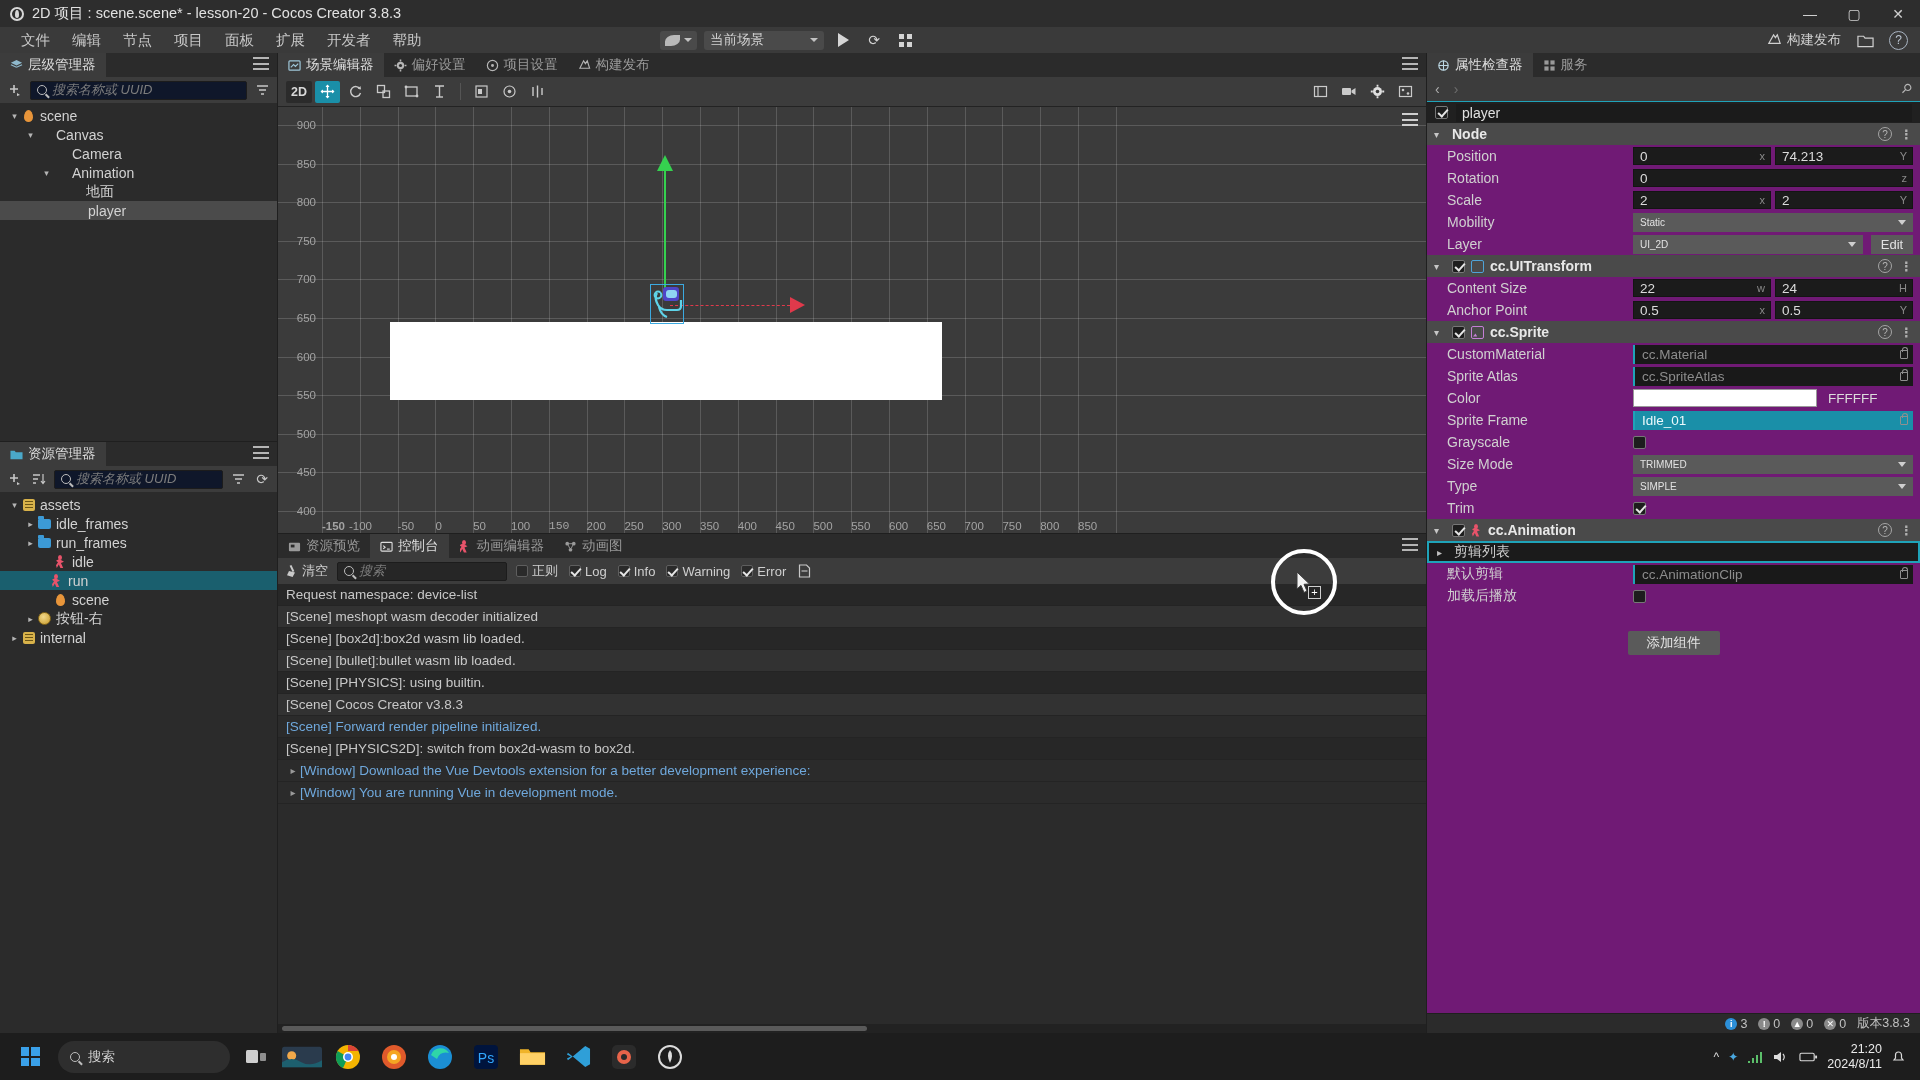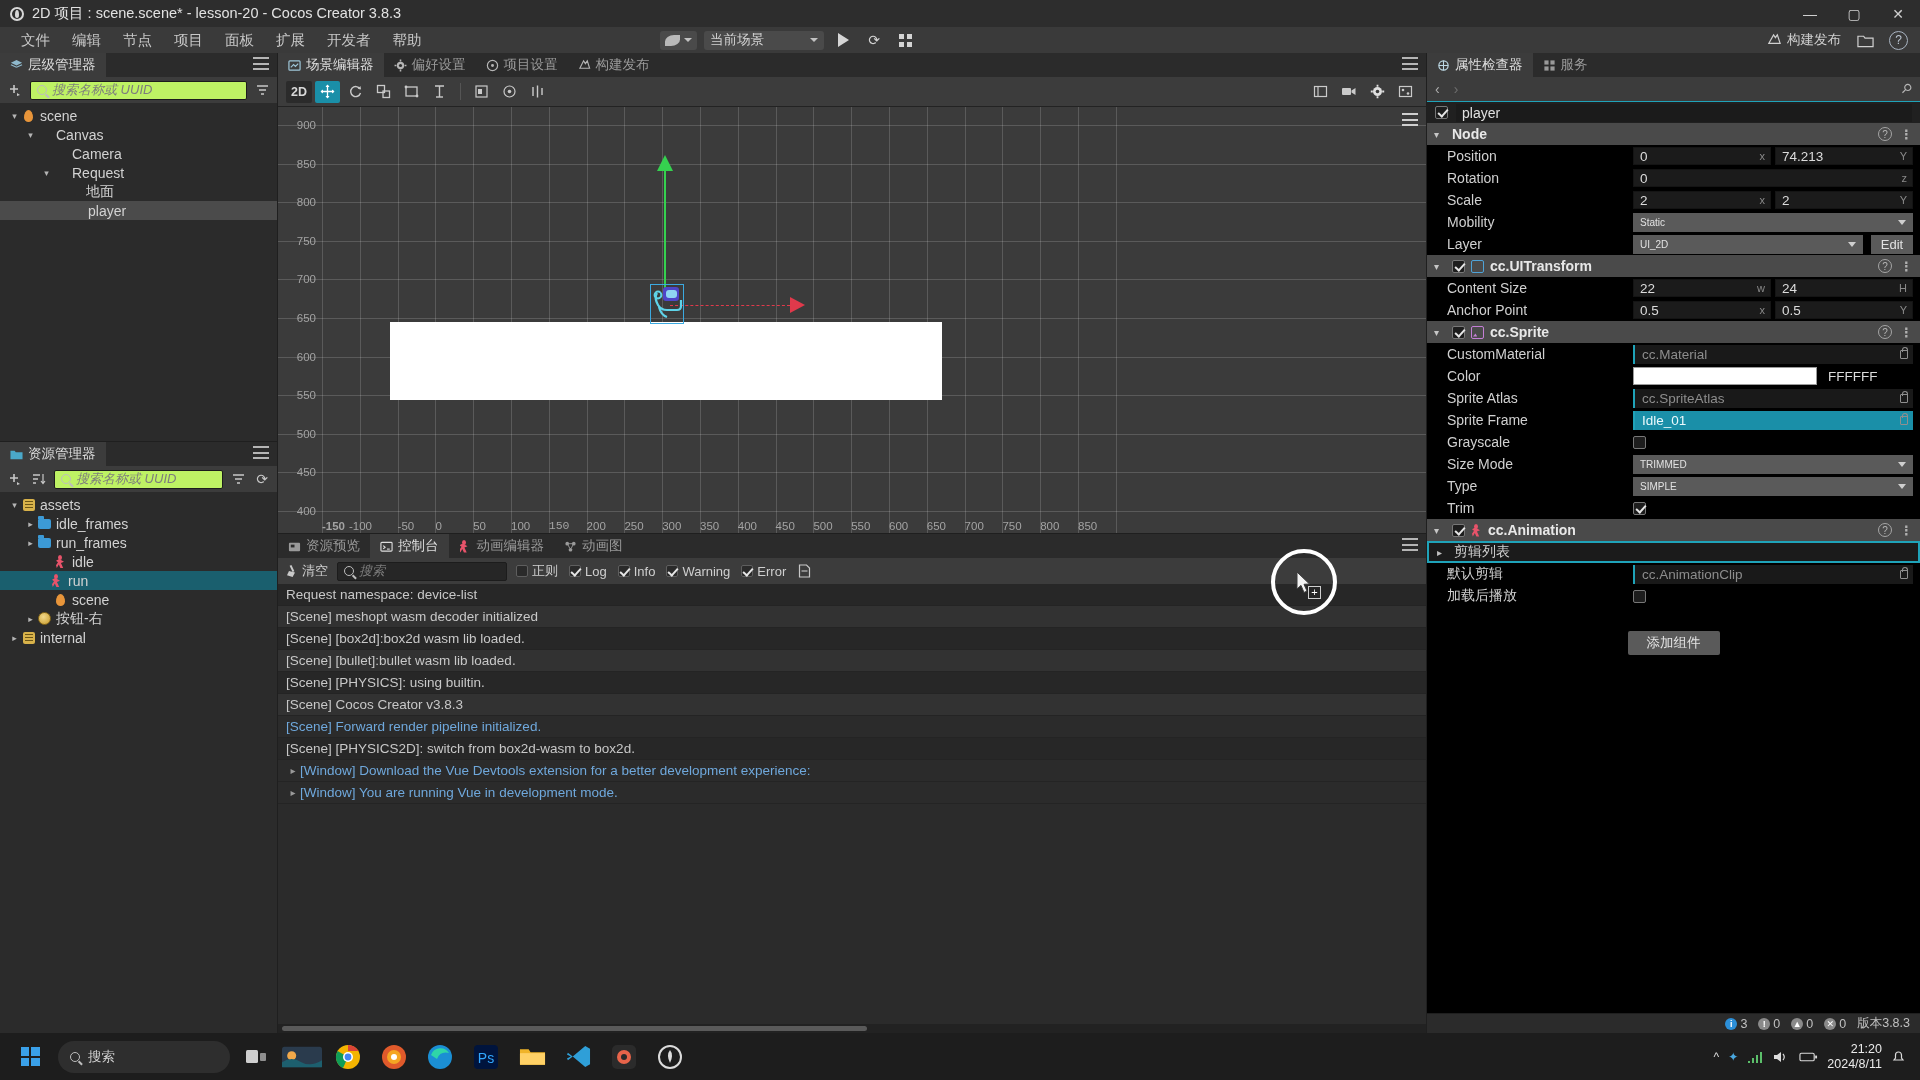--- a/index.html
+++ b/index.html
@@ -46,21 +46,21 @@
   .tab-ic { width:13px; height:13px; display:inline-block; }
 
   
   .left { width:278px; flex:0 0 278px; display:flex; flex-direction:column; background:#2b2b2b; }
   .hier { height:388px; flex:0 0 388px; display:flex; flex-direction:column; border-right:1px solid #1f1f1f; }
   .panel-head { position:relative; }
   .hamburger { position:absolute; right:8px; top:4px; width:16px; height:13px; display:flex; flex-direction:column; justify-content:space-between; }
   .hamburger i { display:block; height:2px; background:#b5b5b5; }
   .searchrow { height:26px; background:#3c3c3c; display:flex; align-items:center; padding:0 6px; gap:6px; }
   .sq-btn { width:18px; height:18px; display:flex; align-items:center; justify-content:center; color:#c8c8c8; font-size:14px; }
-  .search-input { flex:1; height:19px; background:#bef264; border:1px solid #1c1c1c; border-radius:2px; display:flex; align-items:center; padding:0 6px; gap:5px; }
+  .search-input { flex:1; height:19px; background:#0f172a; border:1px solid #1c1c1c; border-radius:2px; display:flex; align-items:center; padding:0 6px; gap:5px; }
   .mag { width:10px; height:10px; border:1.6px solid #bdbdbd; border-radius:50%; position:relative; flex:0 0 10px; }
   .mag::after { content:""; position:absolute; right:-4px; bottom:-3px; width:5px; height:1.6px; background:#bdbdbd; transform:rotate(45deg); }
   .ph { font-style:italic; color:#7d7d7d; font-size:13px; }
   .tree { flex:1; overflow:hidden; background:#2b2b2b; padding-top:3px; }
   .trow { height:19px; display:flex; align-items:center; font-size:14px; color:#d2d2d2; padding-right:4px; }
   .trow.sel { background:#4b4b4b; }
   .trow.sel-teal { background:#1a5f6e; }
   .arrow { width:13px; flex:0 0 13px; display:flex; align-items:center; justify-content:center; color:#b5b5b5; font-size:9px; }
   .ic { width:15px; flex:0 0 15px; margin-right:4px; display:flex; align-items:center; justify-content:center; }
   .flame { width:9px; height:12px; background:#e8953a; border-radius:50% 50% 50% 50%/62% 62% 38% 38%; }
@@ -120,21 +120,21 @@
   .log-list { flex:1; overflow:hidden; background:#2b2b2b; position:relative; }
   .log-row { height:22px; display:flex; align-items:center; padding:0 8px; font-size:13.5px; color:#c8c8c8; border-bottom:1px solid #242424; }
   .log-row.alt { background:#323232; }
   .log-row.dark { background:#272727; }
   .log-row.link { color:#6fa8dc; }
   .log-arrow { width:14px; flex:0 0 14px; color:#9a9a9a; font-size:10px; display:flex; align-items:center; justify-content:center; }
   .hscroll { position:absolute; left:0; right:0; bottom:0; height:9px; background:#222; }
   .hscroll i { position:absolute; left:4px; top:2px; height:5px; width:585px; background:#5a5a5a; border-radius:3px; display:block; }
 
   
-  .inspector { width:494px; flex:0 0 494px; background:#000000; display:flex; flex-direction:column; border-left:1px solid #1f1f1f; }
+  .inspector { width:494px; flex:0 0 494px; background:#701a75; display:flex; flex-direction:column; border-left:1px solid #1f1f1f; }
   .insp-nav { height:24px; background:#3c3c3c; display:flex; align-items:center; padding:0 8px; gap:14px; position:relative; }
   .nav-ch { color:#b0b0b0; font-size:14px; }
   .nav-ch.dim { color:#6e6e6e; }
   .pin { position:absolute; right:8px; top:4px; color:#b5b5b5; font-size:13px; transform:rotate(45deg); }
   .insp-body { flex:1; overflow:hidden; }
   .node-name-row { height:22px; background:#202020; display:flex; align-items:center; padding:0 8px; gap:8px; border-top:1px solid #1fa3b9; }
   .cbx { width:13px; height:13px; border:1px solid #777; background:#1d1d1d; border-radius:2px; position:relative; flex:0 0 13px; }
   .cbx.on::after { content:""; position:absolute; left:3.5px; top:0px; width:4px; height:8px; border:solid #e6e6e6; border-width:0 2px 2px 0; transform:rotate(42deg); }
   .node-name { flex:1; height:18px; background:#1b1b1b; display:flex; align-items:center; padding:0 6px; font-size:14px; color:#e0e0e0; }
   .sect-head { height:22px; background:#4a4a4a; display:flex; align-items:center; padding:0 7px; gap:6px; font-size:14px; color:#e8e8e8; font-weight:bold; }
@@ -298,21 +298,21 @@
               <span>Canvas</span>
             </div>
             <div class="trow" style="padding-left: 40px;">
               <span class="arrow"></span>
               <span class="ic"></span>
               <span>Camera</span>
             </div>
             <div class="trow" style="padding-left: 40px;">
               <span class="arrow">▾</span>
               <span class="ic"></span>
-              <span>Request</span>
+              <span>Animation</span>
             </div>
             <div class="trow" style="padding-left: 54px; font-family: Liberation Mono, monospace;">
               <span class="arrow"></span>
               <span class="ic"></span>
               <span>地面</span>
             </div>
             <div class="trow sel" style="padding-left: 56px;">
               <span class="arrow"></span>
               <span class="ic"></span>
               <span>player</span>
@@ -856,30 +856,30 @@
                 <span class="dots">⋮</span>
               </span>
             </div>
             <div class="prow">
               <span class="plabel">CustomMaterial</span>
               <span class="pfields">
                 <span class="assetfield">cc.Material<span class="lock"></span></span>
               </span>
             </div>
             <div class="prow">
+              <span class="plabel">Sprite Atlas</span>
+              <span class="pfields">
+                <span class="assetfield">cc.SpriteAtlas<span class="lock"></span></span>
+              </span>
+            </div>
+            <div class="prow">
               <span class="plabel">Color</span>
               <span class="pfields">
                 <span class="colorbox"></span>
                 <span class="colorhex">FFFFFF</span>
-              </span>
-            </div>
-            <div class="prow">
-              <span class="plabel">Sprite Atlas</span>
-              <span class="pfields">
-                <span class="assetfield">cc.SpriteAtlas<span class="lock"></span></span>
               </span>
             </div>
             <div class="prow">
               <span class="plabel">Sprite Frame</span>
               <span class="pfields">
                 <span class="assetfield filled">Idle_01<span class="lock"></span></span>
               </span>
             </div>
             <div class="prow">
               <span class="plabel">Grayscale</span>

